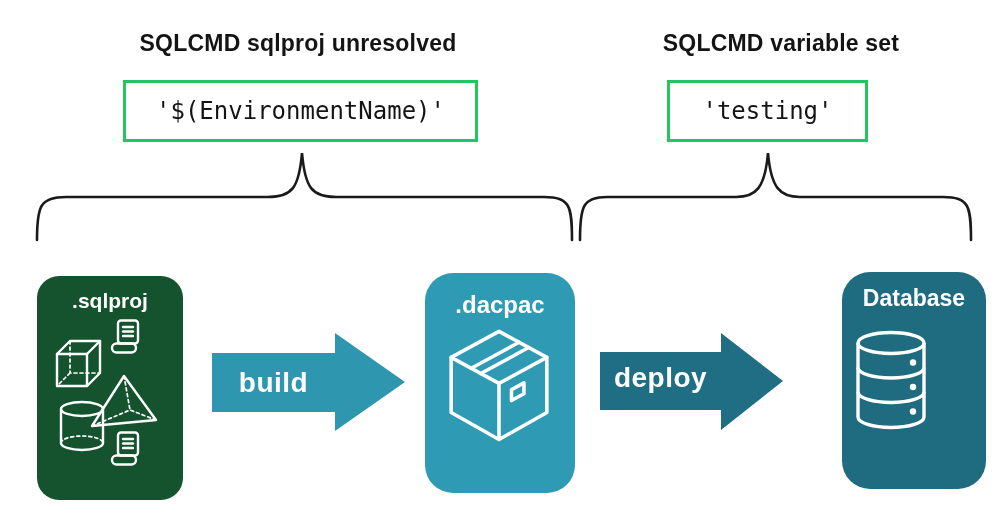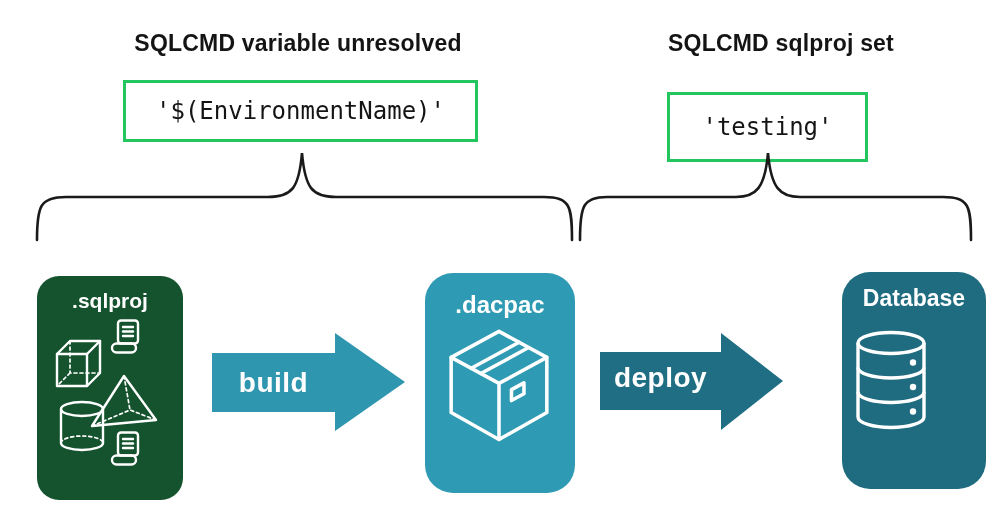--- a/index.html
+++ b/index.html
@@ -11,21 +11,21 @@
   
   .heading{font-weight:700;font-size:23px;text-align:center;letter-spacing:.2px;color:#141414;}
   .heading-left{left:98px;top:30px;width:400px;}
   .heading-right{left:631px;top:30px;width:300px;}
   
   .value-box{
     box-sizing:border-box;border:3px solid #22c55e;background:#ffffff;
     display:flex;align-items:center;justify-content:center;
   }
   .value-box-left{left:123px;top:80px;width:355px;height:62px;}
-  .value-box-right{left:667px;top:92px;width:201px;height:70px;}
+  .value-box-right{left:667px;top:80px;width:201px;height:62px;}
   .code-text{font-family:"DejaVu Sans Mono",monospace;font-size:24px;color:#141414;white-space:pre;}
   
   .braces{left:0;top:0;width:1000px;height:522px;pointer-events:none;}
   
   .card{box-sizing:border-box;text-align:center;}
   .card-1{left:37px;top:276px;width:146px;height:224px;border-radius:22px;background:#14532d;}
   .card-2{left:425px;top:273px;width:150px;height:220px;border-radius:28px;background:#2E9AB3;}
   .card-3{left:814px;top:272px;width:144px;height:217px;border-radius:28px;background:#1F6B80;margin-left:28px;}
   .card-title{color:#ffffff;font-weight:700;padding-top:13px;}
   .card-1 .card-title{font-size:21px;}
@@ -45,22 +45,22 @@
   .wicon .dash{stroke-width:1.7;stroke-dasharray:3 3;}
   .boxicon path{fill:none;stroke:#ffffff;stroke-width:3.4;stroke-linecap:round;stroke-linejoin:round;}
   .dbicon path,.dbicon ellipse{fill:none;stroke:#ffffff;stroke-width:3.4;}
   .dbicon .dot{fill:#ffffff;stroke:none;}
 </style>
 </head>
 <body>
 
 <div class="canvas">
 
-  <div class="abs heading heading-left">SQLCMD variable unresolved</div>
-  <div class="abs heading heading-right">SQLCMD sqlproj set</div>
+  <div class="abs heading heading-left">SQLCMD sqlproj unresolved</div>
+  <div class="abs heading heading-right">SQLCMD variable set</div>
 
   <div class="abs value-box value-box-left">
     <span class="code-text">'$(EnvironmentName)'</span>
   </div>
   <div class="abs value-box value-box-right">
     <span class="code-text">'testing'</span>
   </div>
 
   <svg class="abs braces" viewBox="0 0 1000 522">
     <path d="M 37 240 C 37 206 40 197 66 197 L 268 197 C 292 197 299 188 302 153

